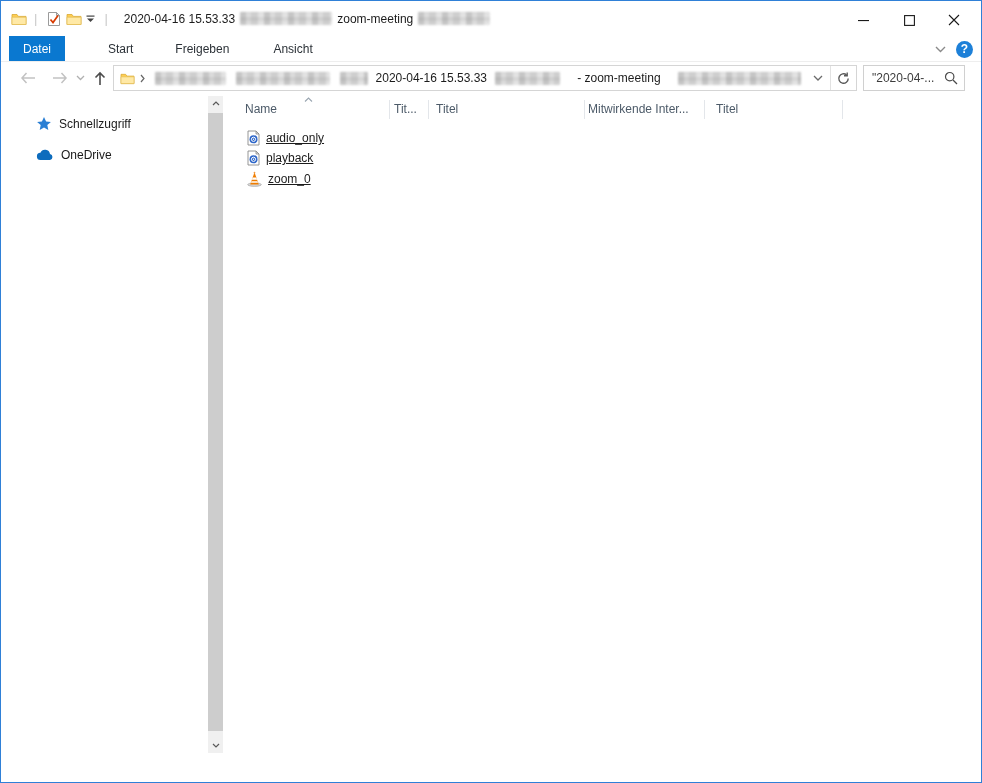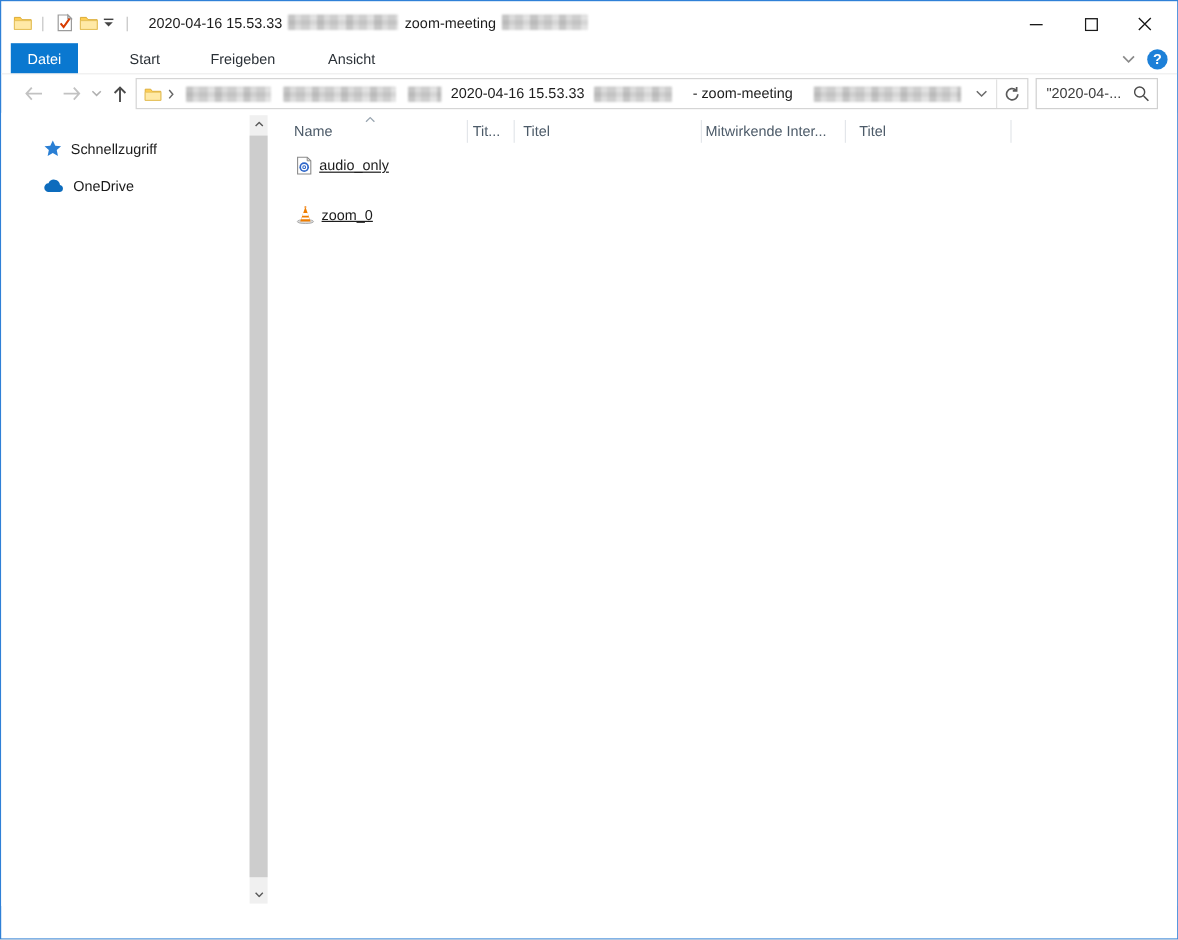--- a/index.html
+++ b/index.html
@@ -271,20 +271,32 @@
           <svg width="13" height="16" viewBox="0 0 13 16">
             <path d="M1 1h8l3 3v11H1z" fill="#fff" stroke="#8a8a8a" stroke-width="0.9"></path>
             <path d="M9 1l3 3H9z" fill="#dcdcdc" stroke="#8a8a8a" stroke-width="0.8"></path>
             <circle cx="6.5" cy="9.3" r="4" fill="#2e66c9"></circle>
             <circle cx="6.5" cy="9.3" r="2.1" fill="none" stroke="#fff" stroke-width="1"></circle>
             <circle cx="6.5" cy="9.3" r="0.7" fill="#fff"></circle>
           </svg>
         </span>
         <span>audio_only</span>
       </div>
+      <div class="filerow" style="top:54px">
+        <span>
+          <svg width="13" height="16" viewBox="0 0 13 16">
+            <path d="M1 1h8l3 3v11H1z" fill="#fff" stroke="#8a8a8a" stroke-width="0.9"></path>
+            <path d="M9 1l3 3H9z" fill="#dcdcdc" stroke="#8a8a8a" stroke-width="0.8"></path>
+            <circle cx="6.5" cy="9.3" r="4" fill="#2e66c9"></circle>
+            <circle cx="6.5" cy="9.3" r="2.1" fill="none" stroke="#fff" stroke-width="1"></circle>
+            <circle cx="6.5" cy="9.3" r="0.7" fill="#fff"></circle>
+          </svg>
+        </span>
+        <span>playback</span>
+      </div>
       <div class="filerow" style="top:75px">
         <span>
           <svg width="15" height="16" viewBox="0 0 15 16">
             <ellipse cx="7.5" cy="13.8" rx="6.8" ry="1.7" fill="#d9d9d9"></ellipse>
             <ellipse cx="7.5" cy="13.6" rx="6.8" ry="1.7" fill="none" stroke="#9a9a9a" stroke-width="0.6"></ellipse>
             <path d="M7.5 1.2L11.8 13.5H3.2z" fill="#ef7d00"></path>
             <path d="M5.6 6.6h3.8l.75 2.2H4.85z" fill="#fff"></path>
             <path d="M4.5 10.2h6l.55 1.6H3.95z" fill="#fff"></path>
             <circle cx="7.5" cy="1.6" r="0.9" fill="#f29b42"></circle>
           </svg>

